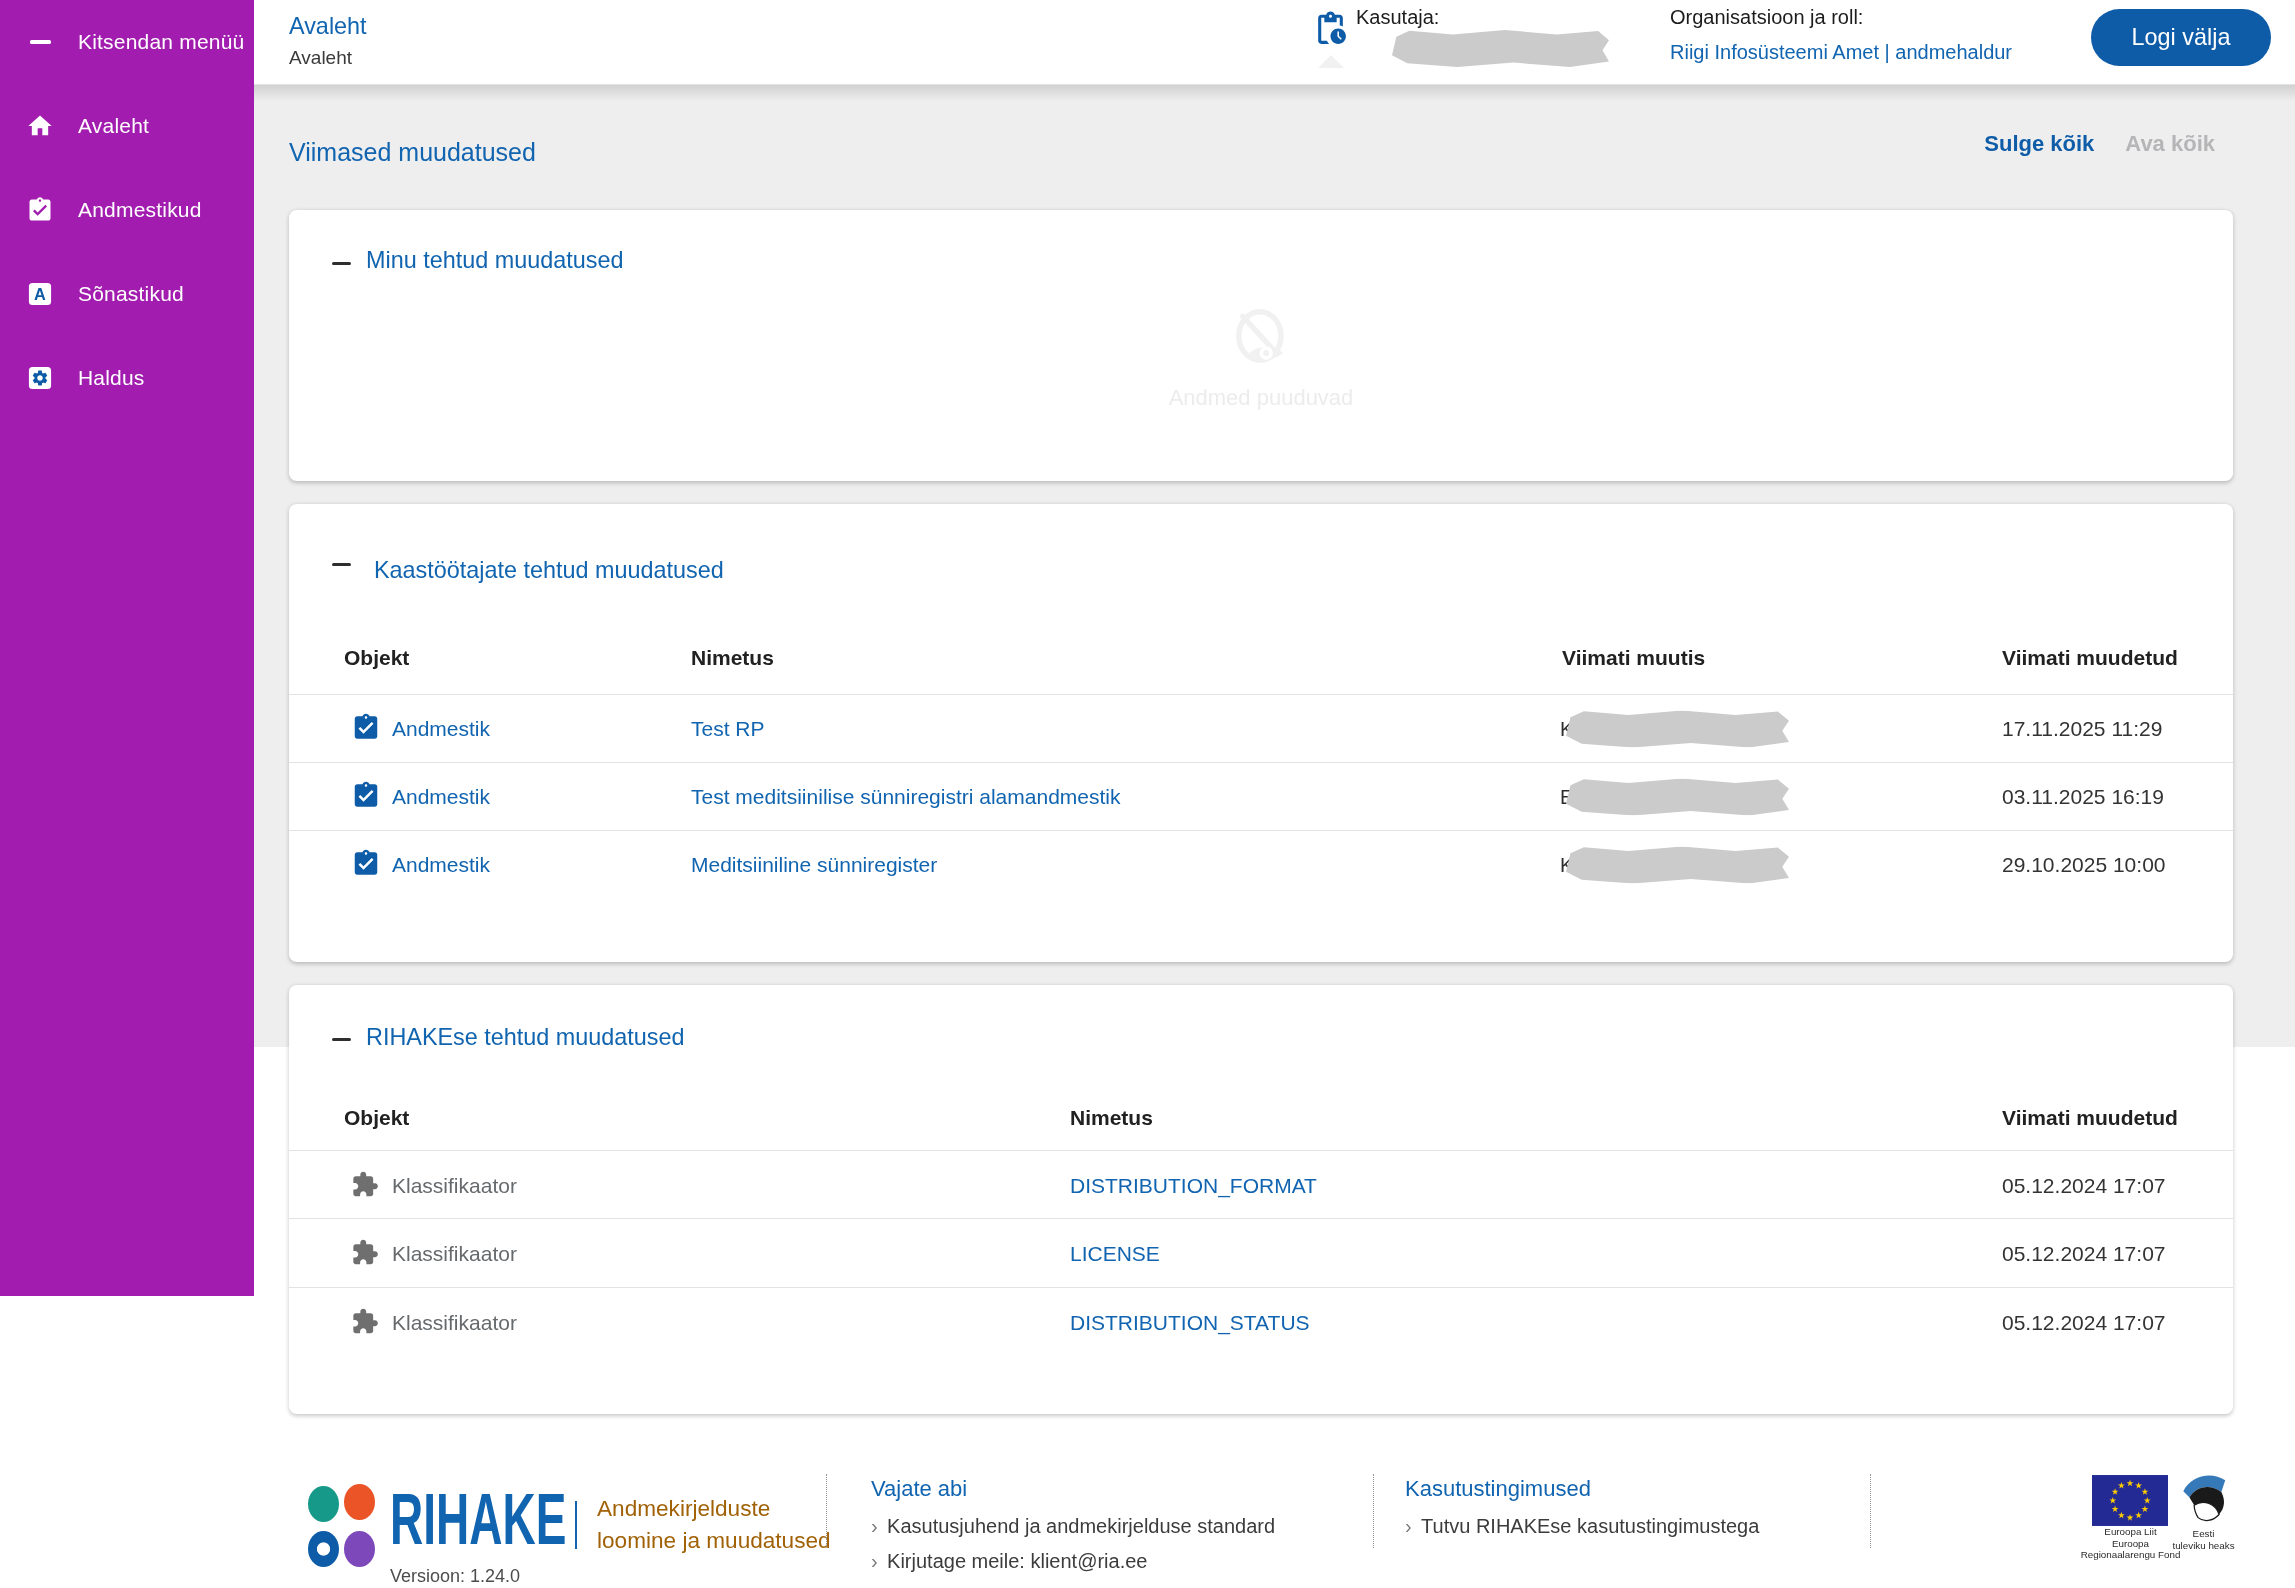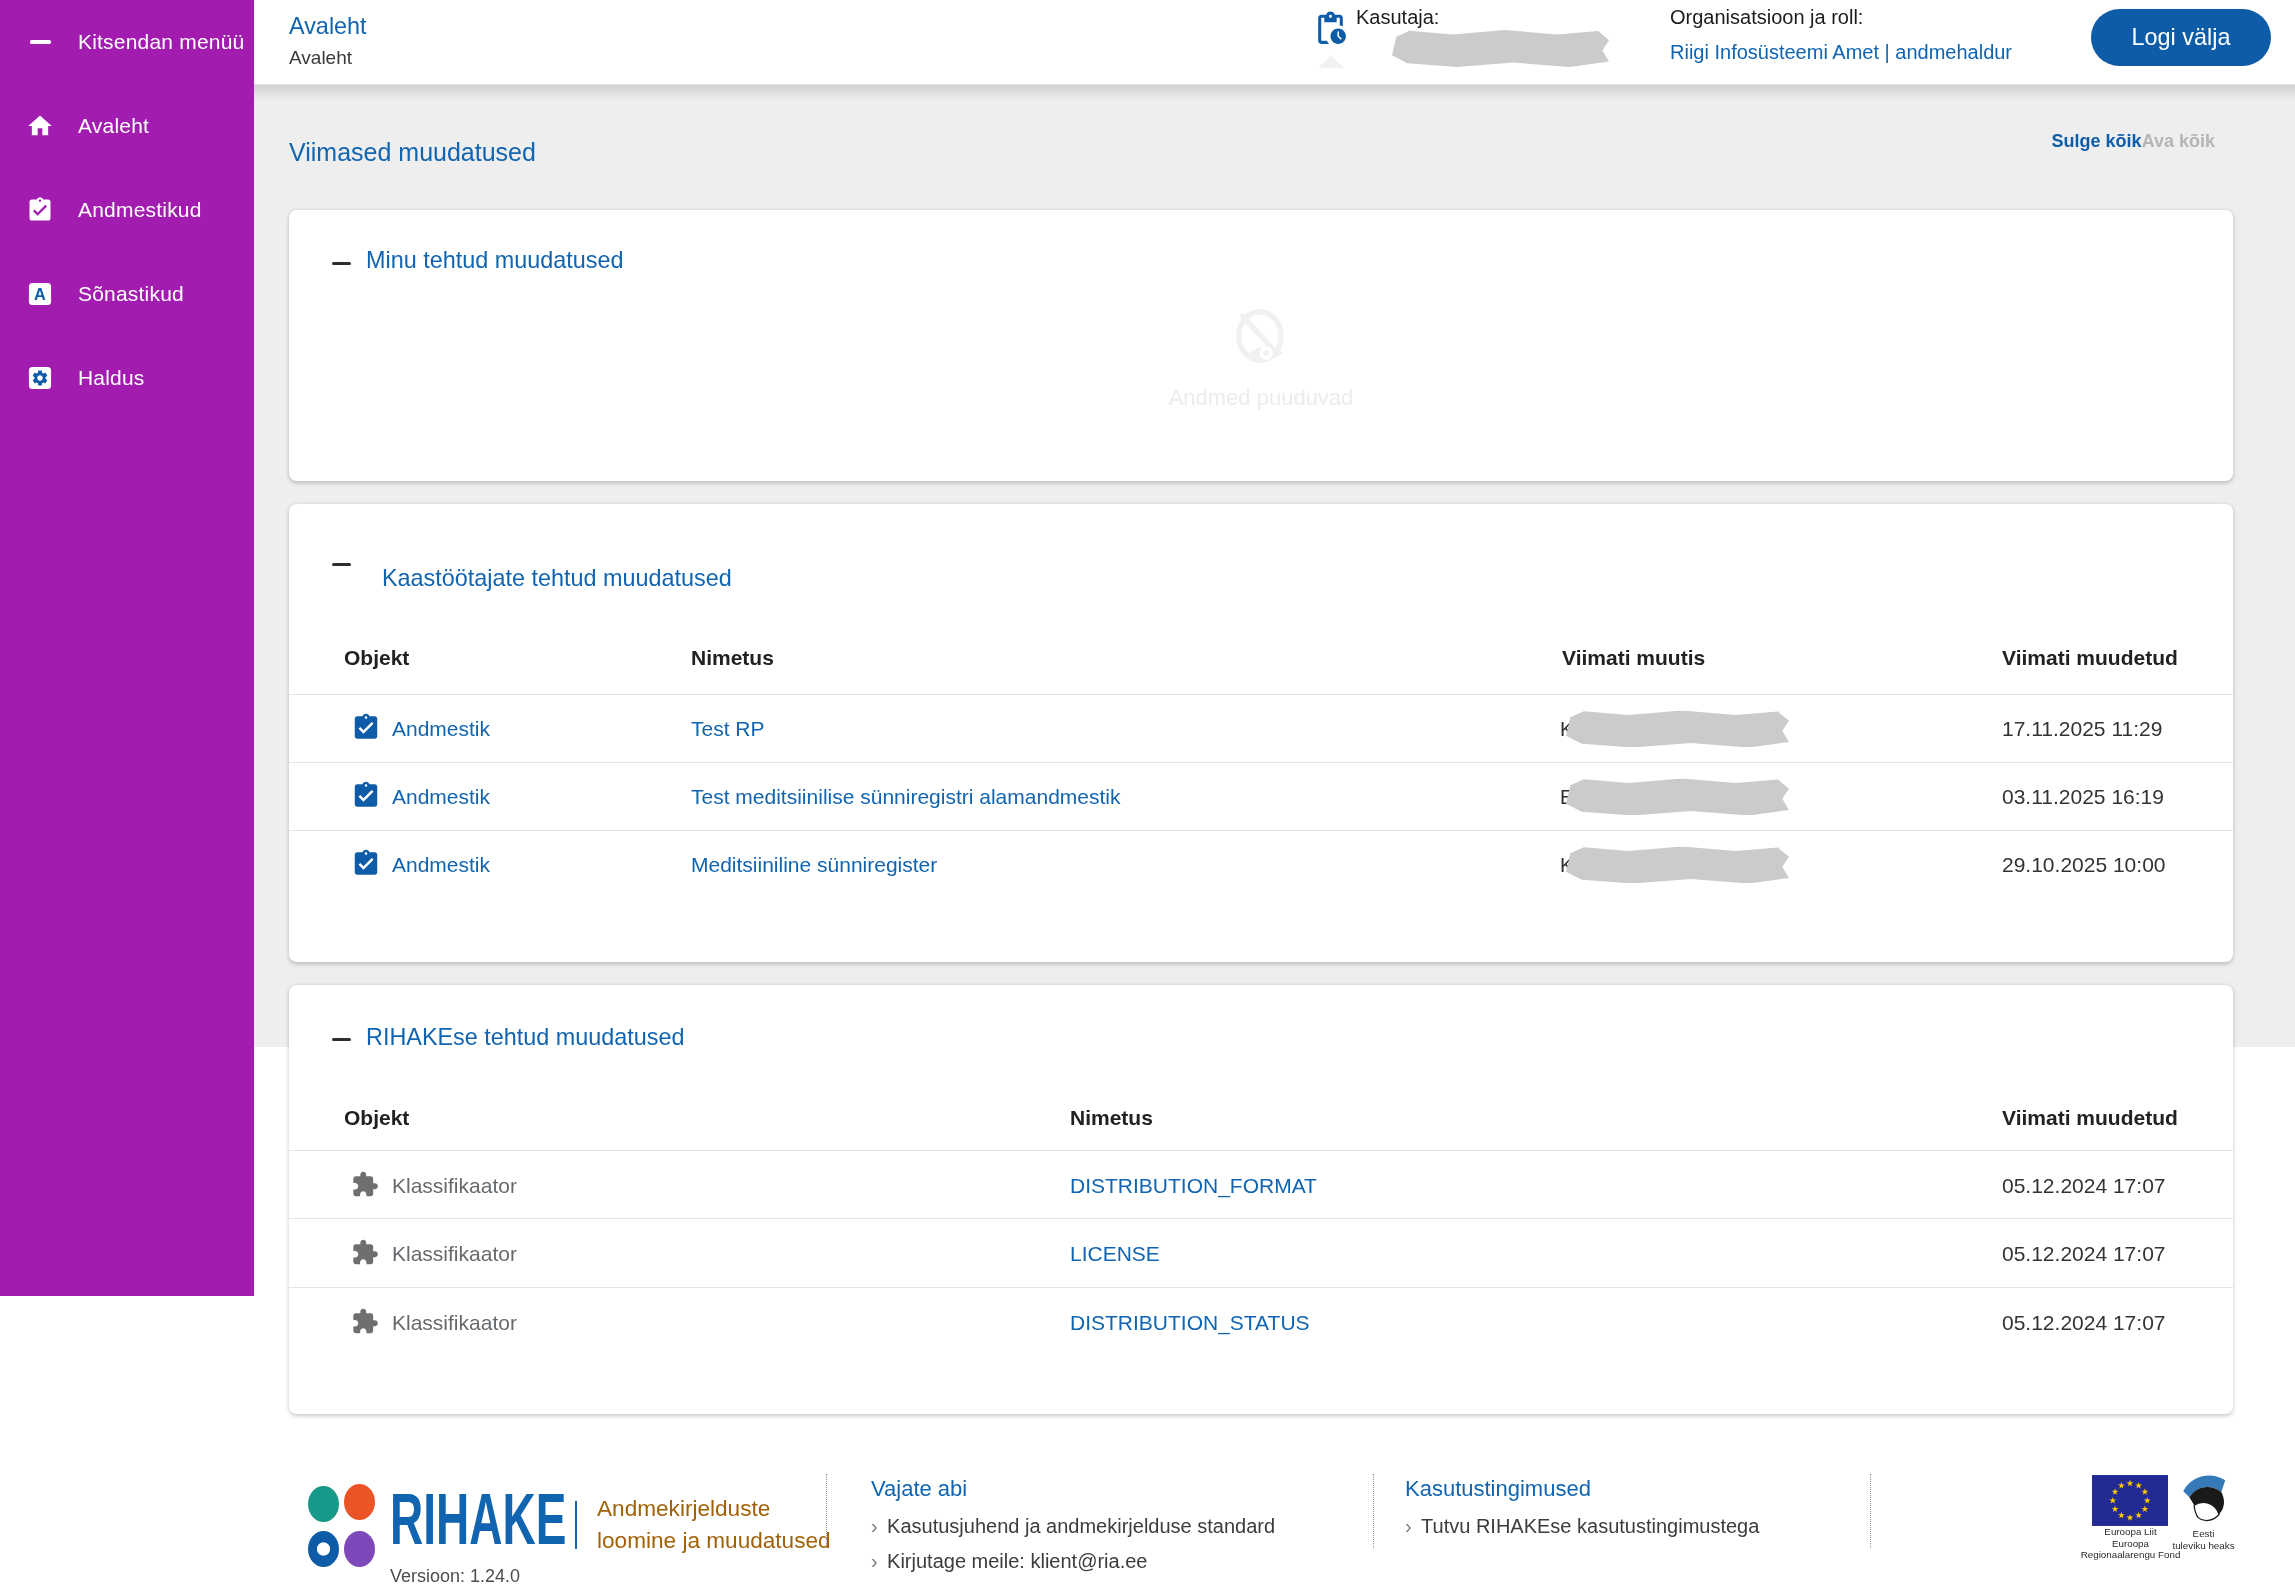--- a/index.html
+++ b/index.html
@@ -29,21 +29,21 @@
   
   .redacted{position:absolute;background:#cbcbcb;
     clip-path:polygon(2% 18%,8% 2%,28% 12%,52% 0%,76% 12%,95% 3%,100% 28%,97% 55%,100% 85%,82% 100%,56% 88%,30% 100%,7% 90%,0% 68%);
   }
   .tb-user-blob{left:1138px;top:30px;width:217px;height:37px;}
   
   .content{position:absolute;left:254px;top:84px;width:2042px;height:963px;background:#eeeeef;}
   .content::before{content:"";position:absolute;left:0;top:0;right:0;height:17px;
     background:linear-gradient(180deg,rgba(0,0,0,.13),rgba(0,0,0,0));pointer-events:none;}
   .page-heading{position:absolute;left:35px;top:37px;font-size:25px;font-weight:500;color:#1164b0;}
-  .page-controls{position:absolute;right:81px;top:47px;display:flex;font-size:18px;font-weight:bold;}
+  .page-controls{position:absolute;right:81px;top:47px;display:flex;gap:31px;font-size:22px;font-weight:bold;}
   .ctl-collapse{color:#0f5ca8;cursor:pointer;}
   .ctl-expand{color:#b5b5b7;cursor:pointer;}
   .card{position:absolute;left:35px;width:1944px;background:#fff;border-radius:7.8px;
     box-shadow:0 1.6px 4.7px rgba(0,0,0,.22);}
   .card1{top:126px;height:271px;}
   .card2{top:420px;height:458px;}
   .card3{top:901px;height:429px;}
   .sec-minus{position:absolute;left:43px;width:19px;height:3.1px;background:#2e2e2e;border-radius:1.6px;cursor:pointer;}
   .sec-title{position:absolute;left:77px;font-size:23.4px;font-weight:500;color:#1164b0;cursor:pointer;}
   
@@ -171,21 +171,21 @@
         <path d="M32,59 Q54,43 76,59 Q54,75 32,59 Z" fill="#f1f1f1"></path>
         <circle cx="54" cy="59" r="8.5" fill="#ffffff"></circle>
         <circle cx="54" cy="59" r="3.8" fill="#f1f1f1"></circle>
       </svg>
       <div class="empty-text">Andmed puuduvad</div>
     </div>
   </section>
 
   <section class="card card2">
     <span class="sec-minus" style="top:59px"></span>
-    <h2 class="sec-title" style="top:45px;margin:16px">Kaastöötajate tehtud muudatused</h2>
+    <h2 class="sec-title" style="top:45px;margin:8px">Kaastöötajate tehtud muudatused</h2>
 
     <div class="thead-cell" style="left:55px;top:142px">Objekt</div>
     <div class="thead-cell" style="left:402px;top:142px">Nimetus</div>
     <div class="thead-cell" style="left:1273px;top:142px">Viimati muutis</div>
     <div class="thead-cell" style="left:1713px;top:142px">Viimati muudetud</div>
 
     <div class="trow" style="top:190px">
       <span class="row-ic" style="left:62px">
         <svg viewBox="0 0 24 24" width="30" height="30">
             <path fill="#0e5ca7" d="M19 3h-4.18C14.4 1.84 13.3 1 12 1c-1.3 0-2.4.84-2.82 2H5c-1.1 0-2 .9-2 2v14c0 1.1.9 2 2 2h14c1.1 0 2-.9 2-2V5c0-1.1-.9-2-2-2zm-7 0c.55 0 1 .45 1 1s-.45 1-1 1-1-.45-1-1 .45-1 1-1zm-2 14l-4-4 1.41-1.41L10 14.17l6.59-6.59L18 9l-8 8z"></path>

